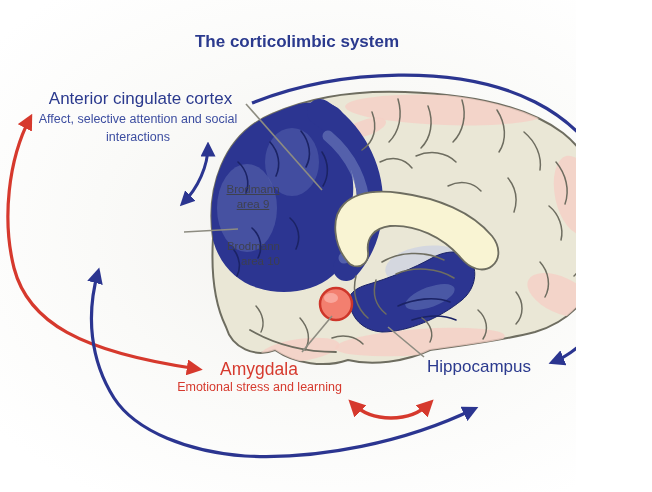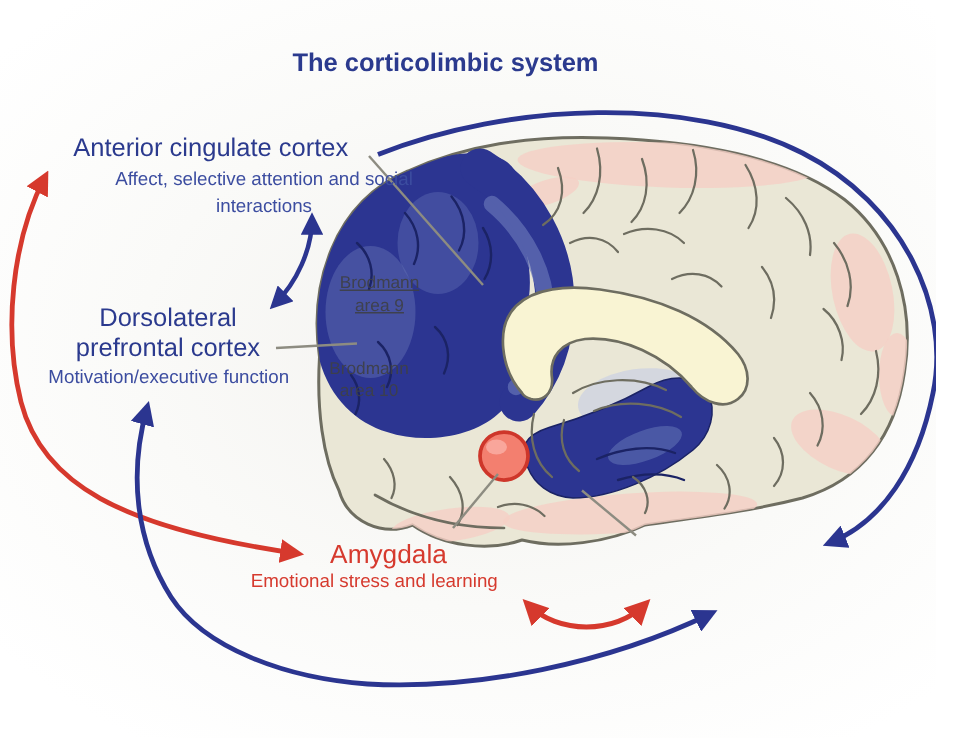--- a/index.html
+++ b/index.html
@@ -9,21 +9,20 @@
     --brain-cream:#eae7d6; --brain-pink:#f5d0c5; --callosum-yellow:#f9f4d3;
     --amygdala-fill:#f37f6f; --amygdala-stroke:#ce362a;
     --outline-gray:#6e6d60; --sulcus-blue:#1b2365;
     --brodmann-text:#3e4048; --connector-gray:#8d8c81; --background:#ffffff;
   }
   html,body{margin:0;padding:0;background:#fff;}
   .stage{
     position:relative;width:576px;height:492px;overflow:hidden;
     background:radial-gradient(ellipse 430px 310px at 330px 235px,#f3f2ef 0%,#fafaf8 55%,var(--background) 100%);
     font-family:"Liberation Sans",sans-serif;
-    padding-left:48px;
   }
   .stage svg{position:absolute;left:0;top:0;}
   .lbl{position:absolute;text-align:center;line-height:1.18;}
   .t-title{font-size:17px;font-weight:bold;color:var(--label-blue);}
   .t-main{font-size:17px;color:var(--label-blue);}
   .t-sub{font-size:12.5px;color:var(--sub-blue);line-height:1.45;}
   .t-main-red{font-size:17.5px;color:var(--label-red);}
   .t-sub-red{font-size:12.5px;color:var(--label-red);line-height:1.4;}
   .t-brod{font-size:11.5px;color:var(--brodmann-text);line-height:1.3;opacity:.92;}
   .mk-red{fill:var(--arc-red);} .mk-blue{fill:var(--arc-blue);}
@@ -139,24 +138,23 @@
     <path class="connector" d="M302 352 L332 316"></path>
     <path class="connector" d="M424 357 L388 327"></path>
 
     <path class="arc-blue" style="stroke-width:3" marker-start="url(#mblue)" marker-end="url(#mblue)" d="M208 146 C208 166,198 188,183 203"></path>
     <path class="arc-red" style="stroke-width:3.4" marker-start="url(#mred)" marker-end="url(#mred)" d="M352 403 C372 423,410 423,430 403"></path>
   </svg>
 
   <div class="lbl t-title" style="left:167px;top:32px;width:260px;">The corticolimbic system</div>
 
   <div class="lbl t-main" style="left:38px;top:89px;width:205px;">Anterior cingulate cortex</div>
-  <div class="lbl t-sub" style="left:38px;top:110px;width:200px;margin-left:38px;">Affect, selective attention and social interactions</div>
+  <div class="lbl t-sub" style="left:38px;top:110px;width:200px;">Affect, selective attention and social interactions</div>
 
-  <div class="lbl t-main" style="left:37px;top:202px;width:150px;">Dorsolateral prefrontal cortex</div>
-  <div class="lbl t-sub" style="left:10px;top:242px;width:205px;">Motivation/executive function</div>
 
   <div class="lbl t-brod" style="left:219px;top:182px;width:68px;text-decoration:underline;">Brodmann area 9</div>
-  <div class="lbl t-brod" style="left:212px;top:239px;width:68px;">Brodmann area 10</div>
+  <div class="lbl t-brod" style="left:212px;top:239px;width:68px;text-align:right;">Brodmann area 10</div>
 
   <div class="lbl t-main-red" style="left:206px;top:359px;width:106px;text-align:center;">Amygdala</div>
-  <div class="lbl t-sub-red" style="left:152px;top:379px;width:195px;">Emotional stress and learning</div>
+  <div class="lbl t-sub-red" style="left:162px;top:379px;width:195px;">Emotional stress and learning</div>
 
+  <div class="lbl t-main" style="left:419px;top:357px;width:120px;">Hippocampus</div>
 </div>
 
 </body></html>

